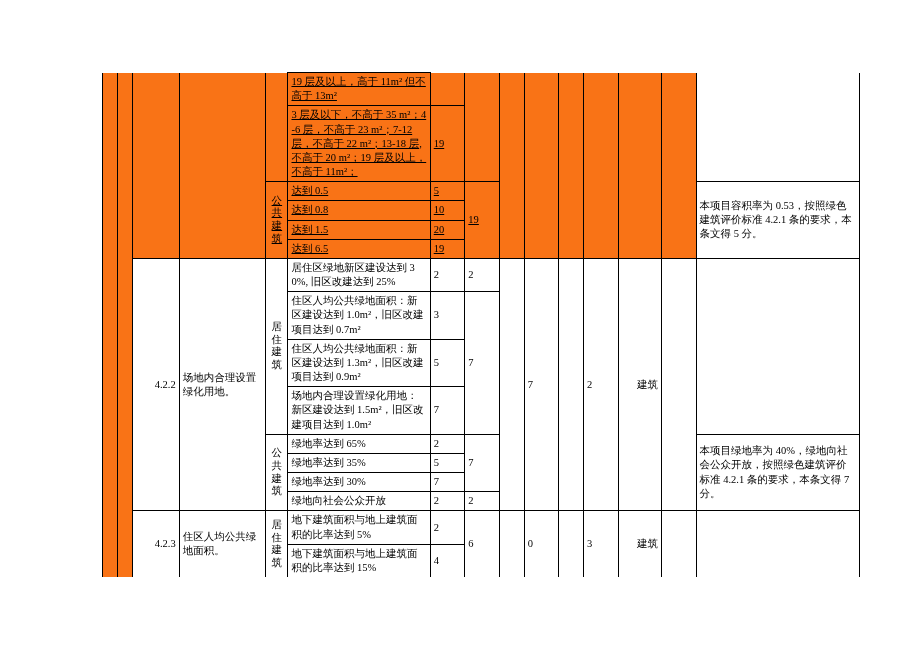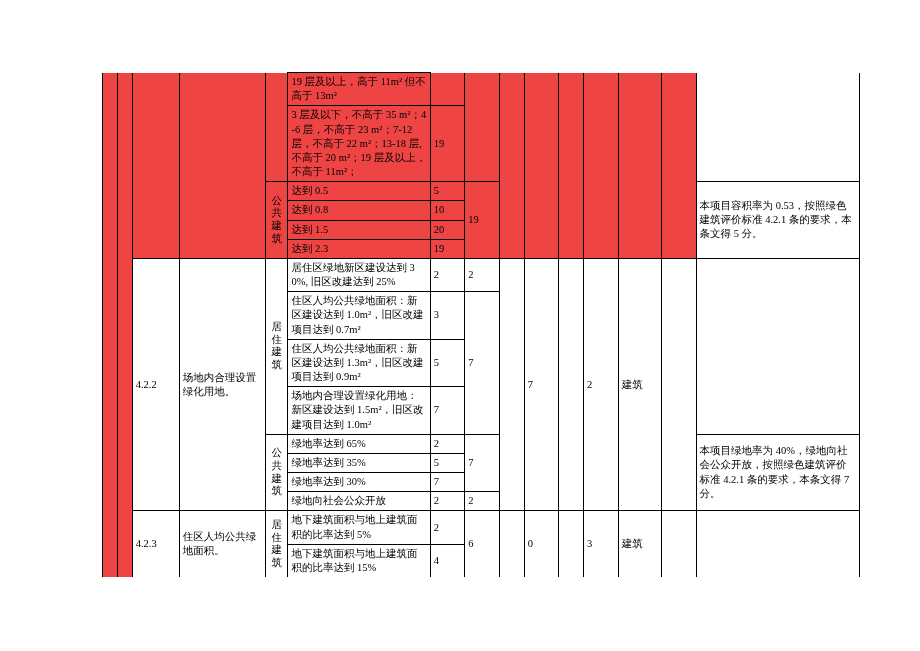--- a/index.html
+++ b/index.html
@@ -23,22 +23,22 @@
     width: 100%;
     table-layout: fixed;
   }
   td {
     border: 1px solid #000;
     padding: 2px 3px;
     vertical-align: middle;
     line-height: 1.35;
     word-break: break-all;
   }
-  .green { background: #ef4444; }
-  .center { text-align: left; }
+  .green { background: #f97316; text-decoration: underline; }
+  .center { text-align: right; }
   .num { }
   .vtext {
     text-align: center;
     line-height: 1.2;
   }
 </style>
 </head>
 <body>
 
 <div class="page">
@@ -92,21 +92,21 @@
 </tr>
 <tr>
   <td class="green">达到 0.8</td>
   <td class="green num">10</td>
 </tr>
 <tr>
   <td class="green">达到 1.5</td>
   <td class="green num">20</td>
 </tr>
 <tr>
-  <td class="green">达到 2.3</td>
+  <td class="green">达到 6.5</td>
   <td class="green num">19</td>
 </tr>
 
 <tr>
   <td class="green" rowspan="8" style="border-top:none;border-bottom:none"></td>
   <td class="green" rowspan="8" style="border-top:none;border-bottom:none"></td>
   <td rowspan="8" class="center">4.2.2</td>
   <td rowspan="8">场地内合理设置绿化用地。</td>
   <td class="vtext" rowspan="4"><span>居<br>住<br>建<br>筑</span></td>
   <td>居住区绿地新区建设达到 30%, 旧区改建达到 25%</td>

